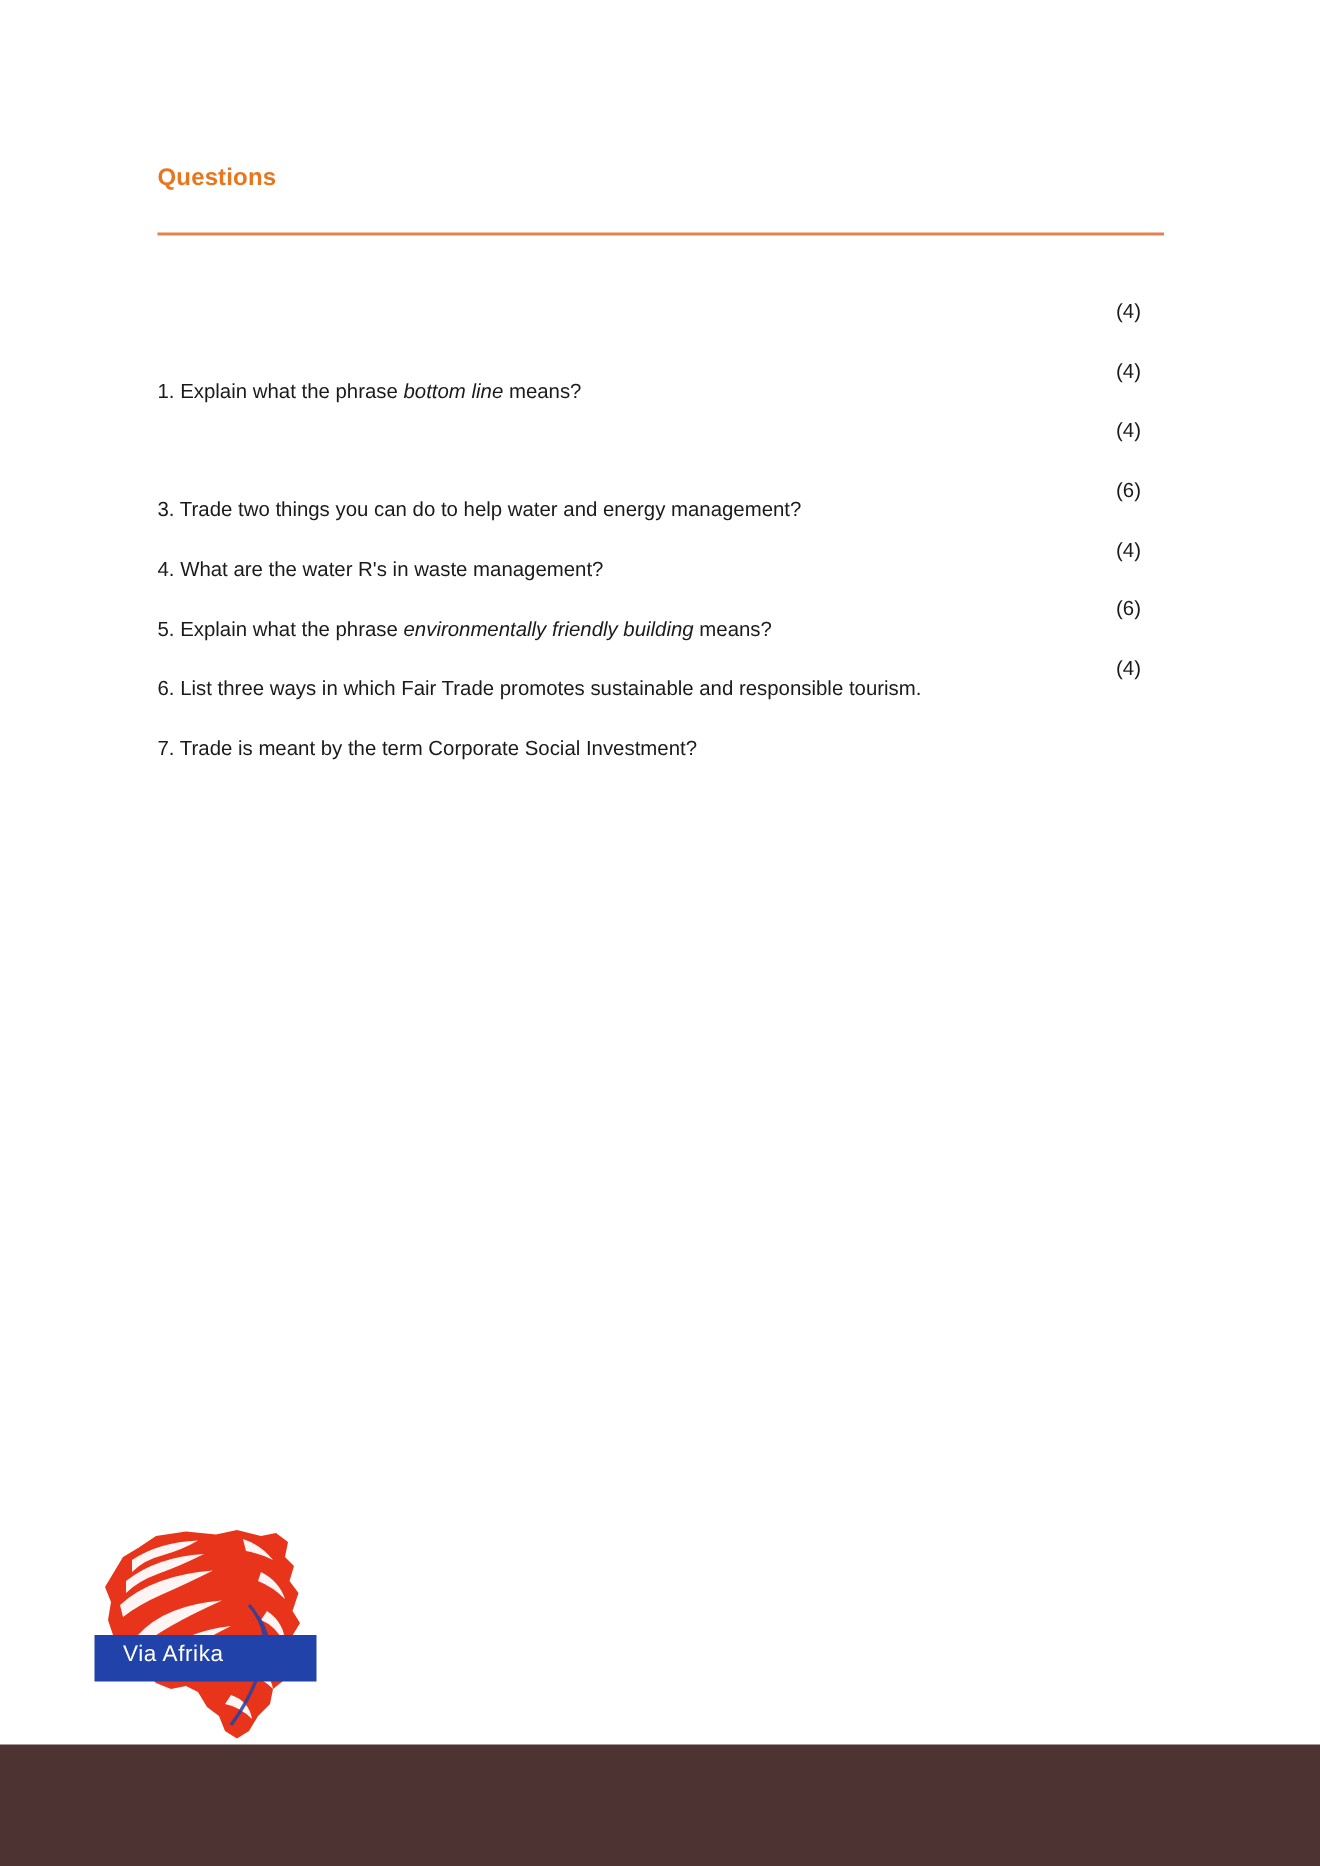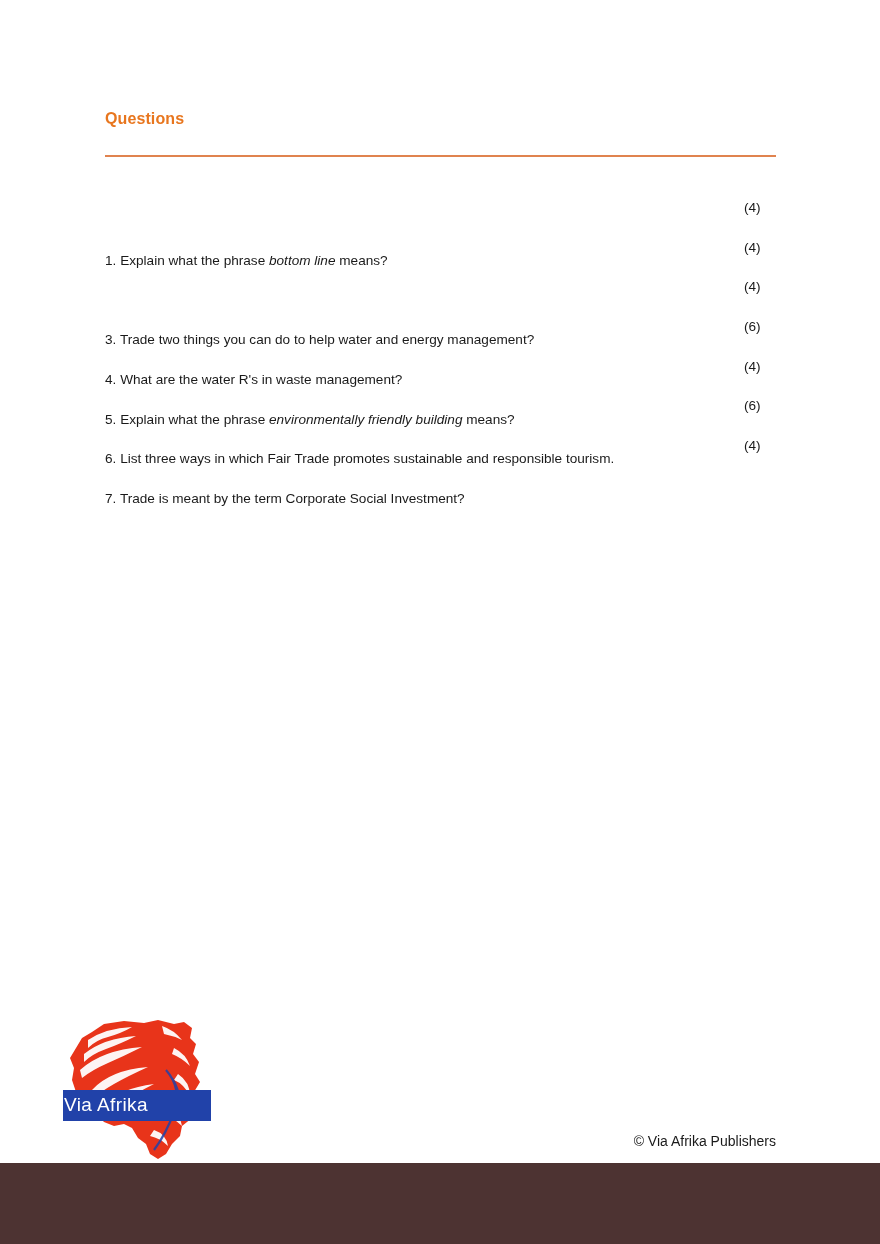--- a/index.html
+++ b/index.html
@@ -97,23 +97,23 @@
     position: absolute;
     left: 1px;
     top: 72px;
     width: 148px;
     height: 31px;
     background: #2142A9;
   }
 
   .logo-banner-text {
     position: absolute;
-    left: 2px;
+    left: 20px;
     top: 76px;
-    font-size: 19px;
+    font-size: 15px;
     color: #ffffff;
     letter-spacing: 0.4px;
     white-space: nowrap;
   }
 
   
   .copyright {
     position: absolute;
     left: 0;
     top: 1133px;
@@ -203,17 +203,16 @@
       </g>
       <g stroke="#2142A9" stroke-width="2.2" fill="none" opacity="0.85">
         <path d="M104 52 Q120 70 112 94 Q104 116 92 132"></path>
         <path d="M110 60 Q122 78 114 100"></path>
       </g>
     </svg>
     <div class="logo-banner"></div>
     <div class="logo-banner-text">Via Afrika</div>
   </div>
 
-  <div class="copyright">© Via Afrika Publishers</div>
 
   <div class="footer-bar"></div>
 
 </div>
 
 </body></html>

